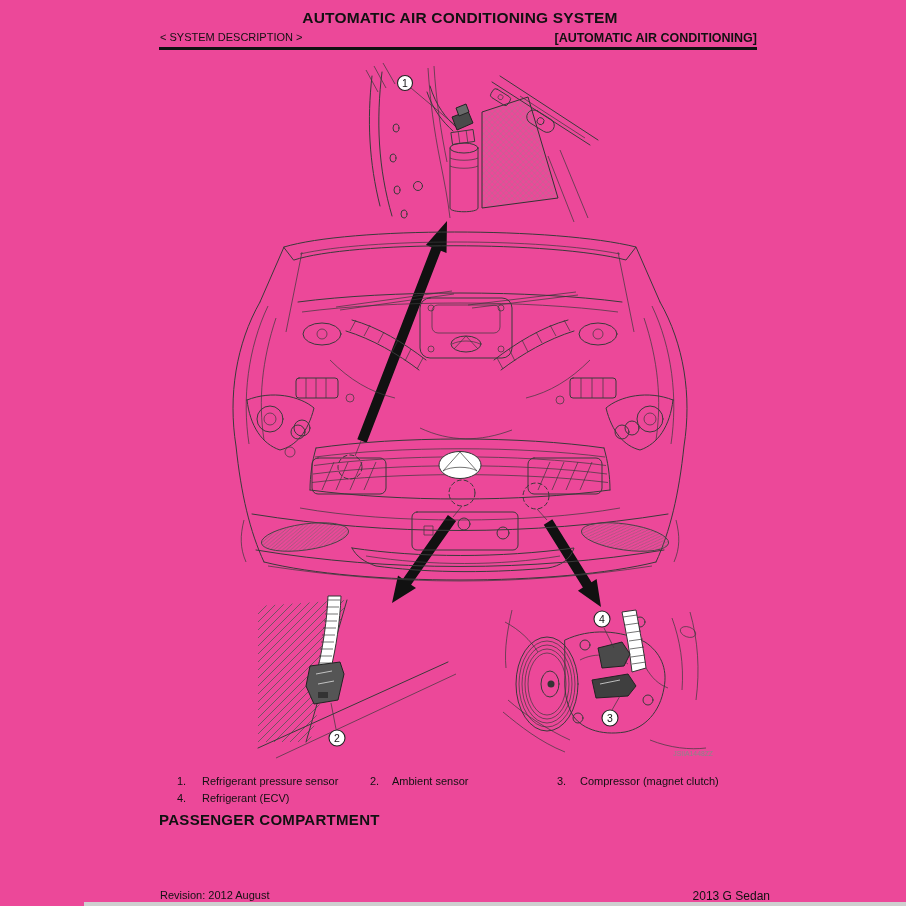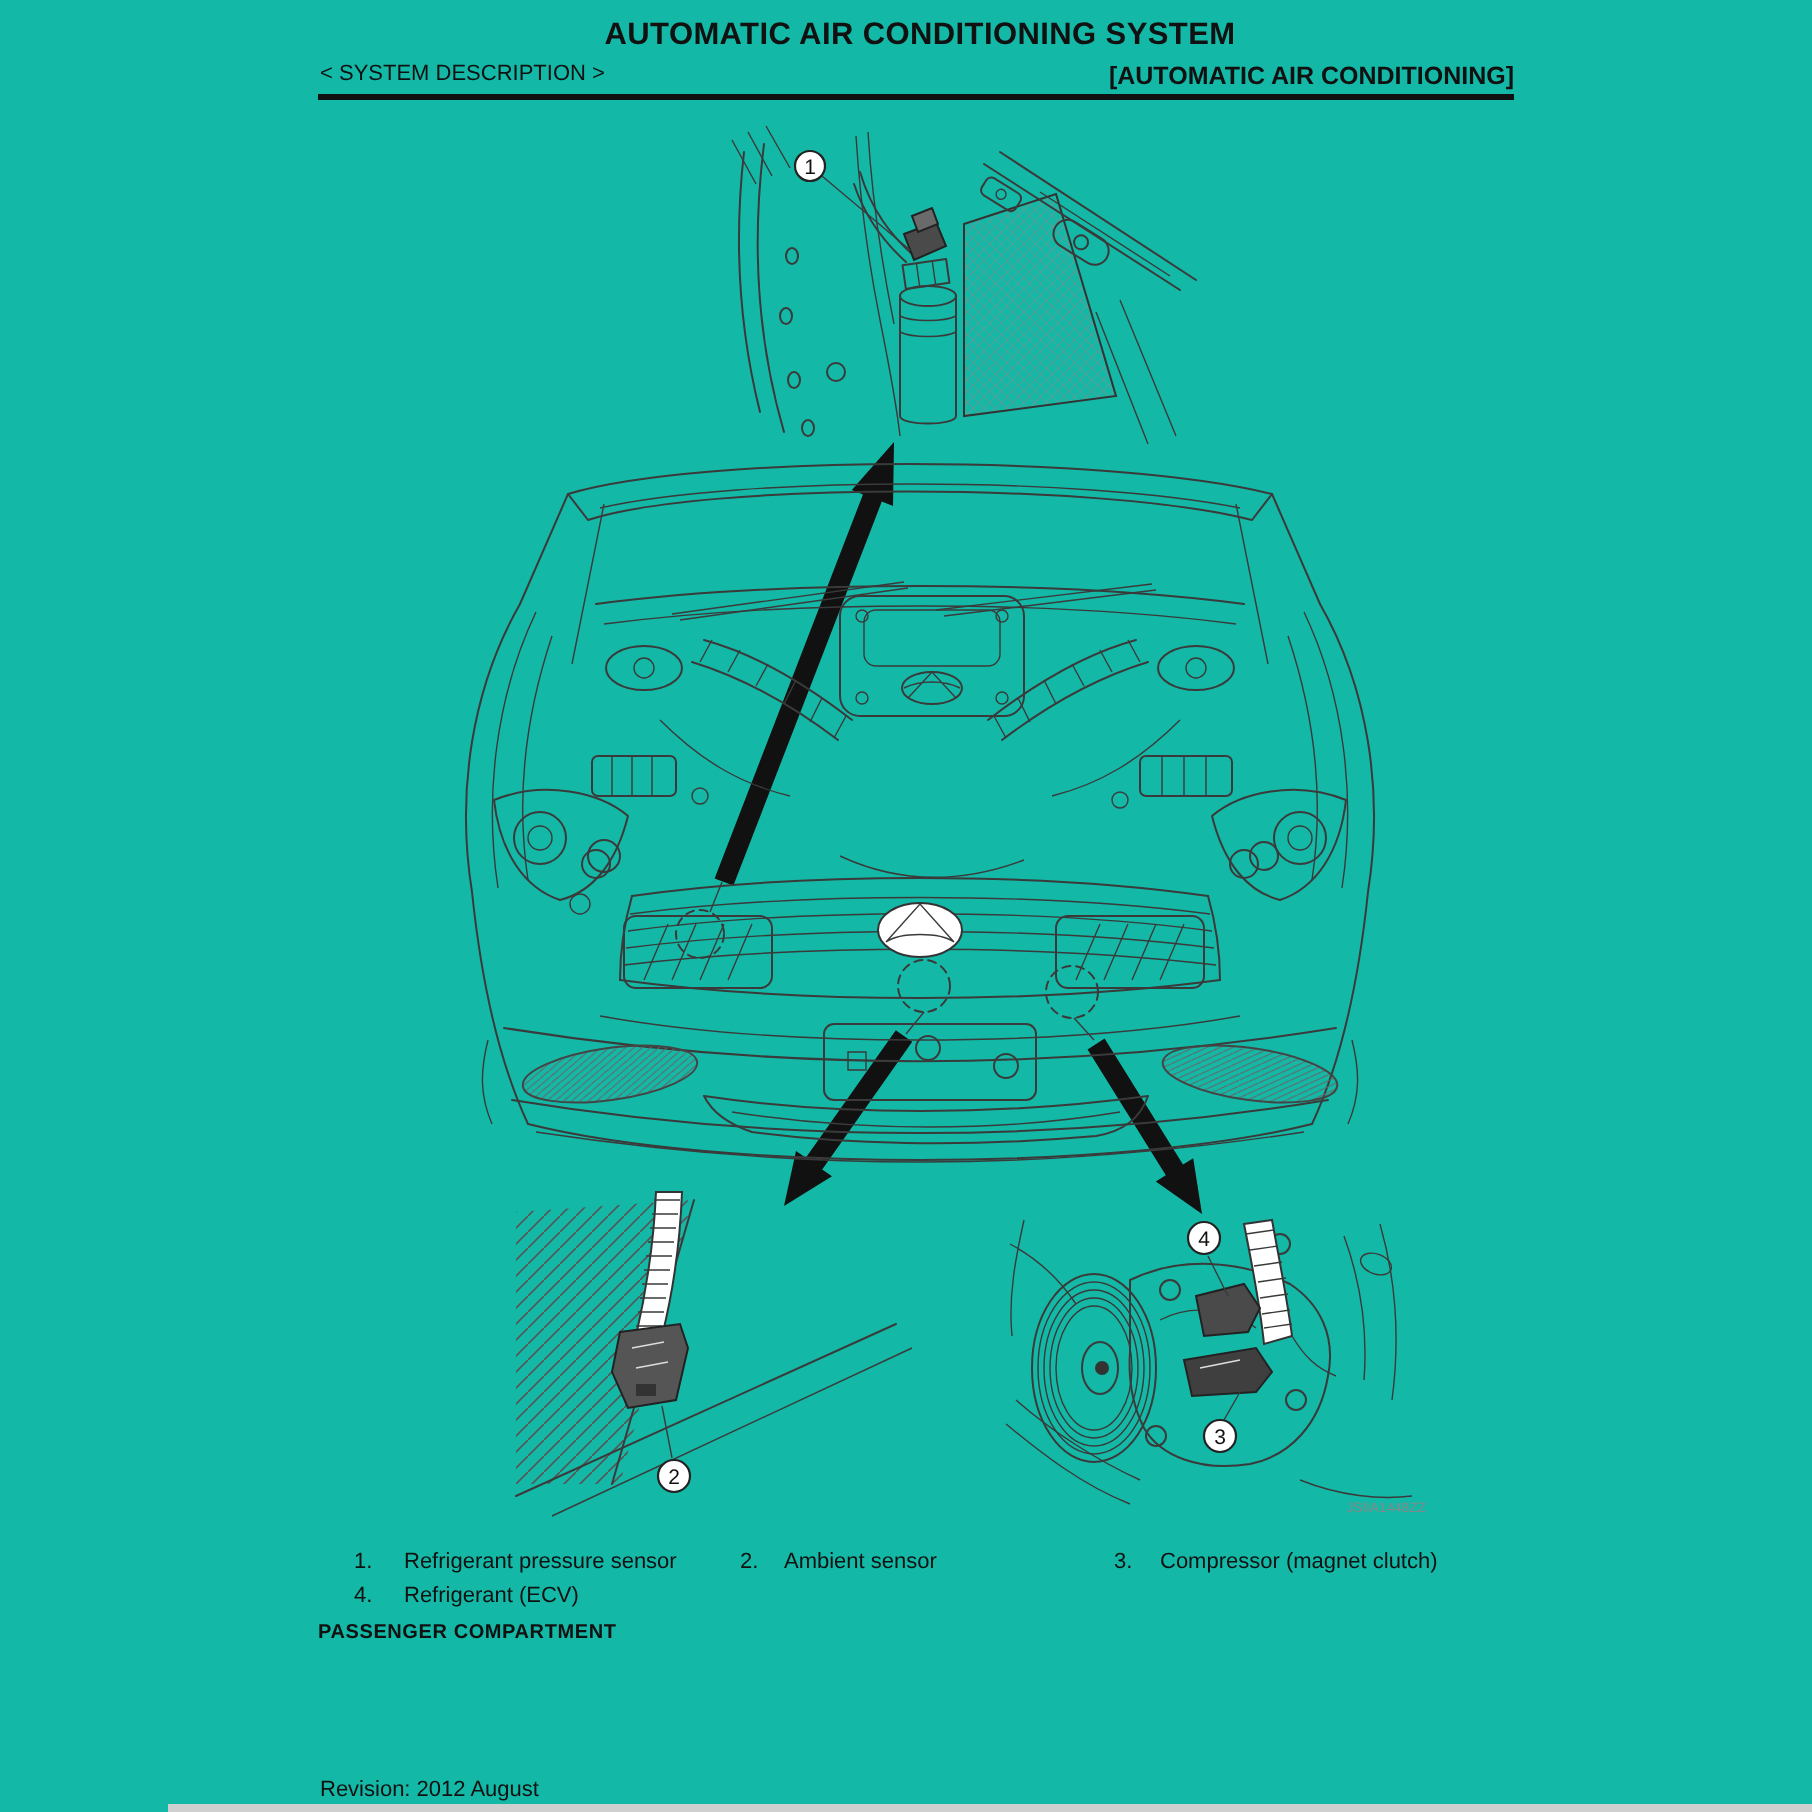--- a/index.html
+++ b/index.html
@@ -1,25 +1,25 @@
 <!DOCTYPE html>
 <html><head>
 <meta charset="utf-8">
 <style>
   html,body{margin:0;padding:0;background:#fff;}
-  .page{position:relative;width:906px;height:906px;background:#14b8a6;overflow:hidden;
+  .page{position:relative;width:906px;height:906px;background:#ec4899;overflow:hidden;
         font-family:"Liberation Sans",sans-serif;color:#111;}
   .abs{position:absolute;}
   .title{left:150px;top:9px;width:620px;text-align:center;font-size:15.5px;font-weight:bold;letter-spacing:.2px;}
   .sub-left{left:160px;top:31px;font-size:11px;}
   .sub-right{left:150px;top:31px;width:607px;text-align:right;font-size:12.5px;font-weight:bold;}
   .rule{left:159px;top:47px;width:598px;height:2.5px;background:#111;}
   .legend-num{font-size:11px;}
   .legend-text{font-size:11px;text-align:center;}
-  .heading{left:159px;top:811px;font-size:10px;font-weight:bold;letter-spacing:.3px;}
+  .heading{left:159px;top:811px;font-size:15px;font-weight:bold;letter-spacing:.3px;}
   .foot-rev{left:160px;top:889px;font-size:11px;}
   .foot-page{left:150px;top:886px;width:620px;text-align:center;font-size:14px;font-weight:bold;}
   .foot-model{left:150px;top:889px;width:620px;text-align:right;font-size:12px;}
   .scanbar{left:84px;top:902px;width:822px;height:4px;background:#cfcfcf;}
   svg{position:absolute;left:150px;top:55px;}
   svg *{vector-effect:non-scaling-stroke;}
   .ln{fill:none;stroke:#3a3a3a;stroke-width:1;stroke-linecap:round;stroke-linejoin:round;}
   .thin{fill:none;stroke:#3a3a3a;stroke-width:.7;}
   .blk{fill:#111;stroke:none;}
   .callout-circle{fill:#fff;stroke:#222;stroke-width:1.1;}
@@ -254,14 +254,15 @@
     <span class="abs legend-text" style="left:392px;top:775px;">Ambient sensor</span>
     <span class="abs legend-num" style="left:557px;top:775px;">3.</span>
     <span class="abs legend-text" style="left:580px;top:775px;">Compressor (magnet clutch)</span>
     <span class="abs legend-num" style="left:177px;top:792px;">4.</span>
     <span class="abs legend-text" style="left:202px;top:792px;">Refrigerant (ECV)</span>
   </div>
 
   <div class="abs heading">PASSENGER COMPARTMENT</div>
 
   <div class="abs foot-rev">Revision: 2012 August</div>
+  <div class="abs foot-model">2013 G Sedan</div>
   <div class="abs scanbar"></div>
 </div>
 
 </body></html>

